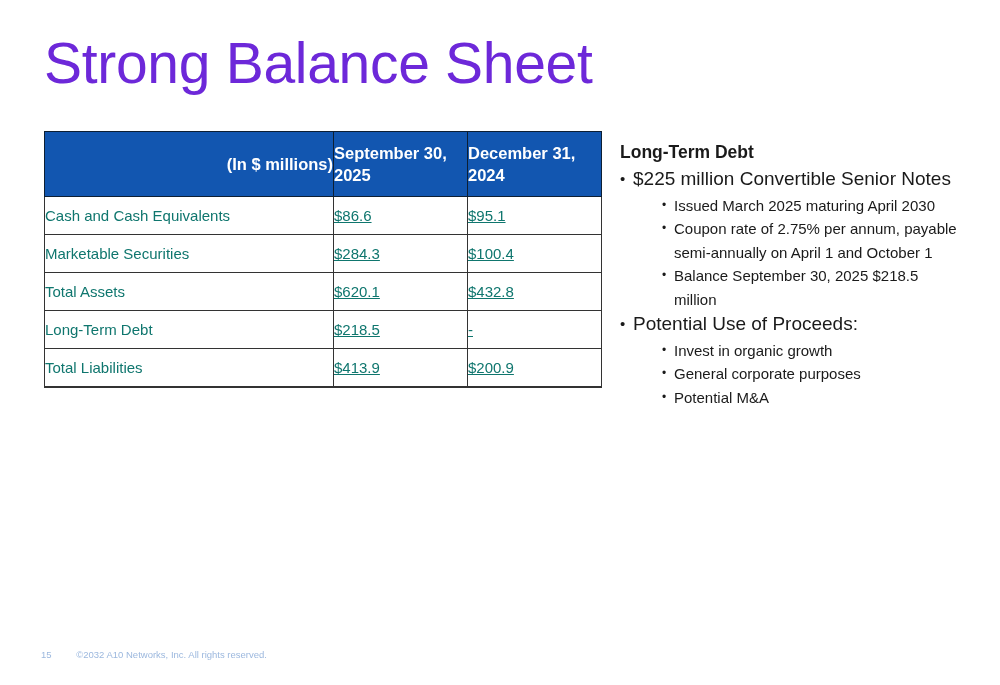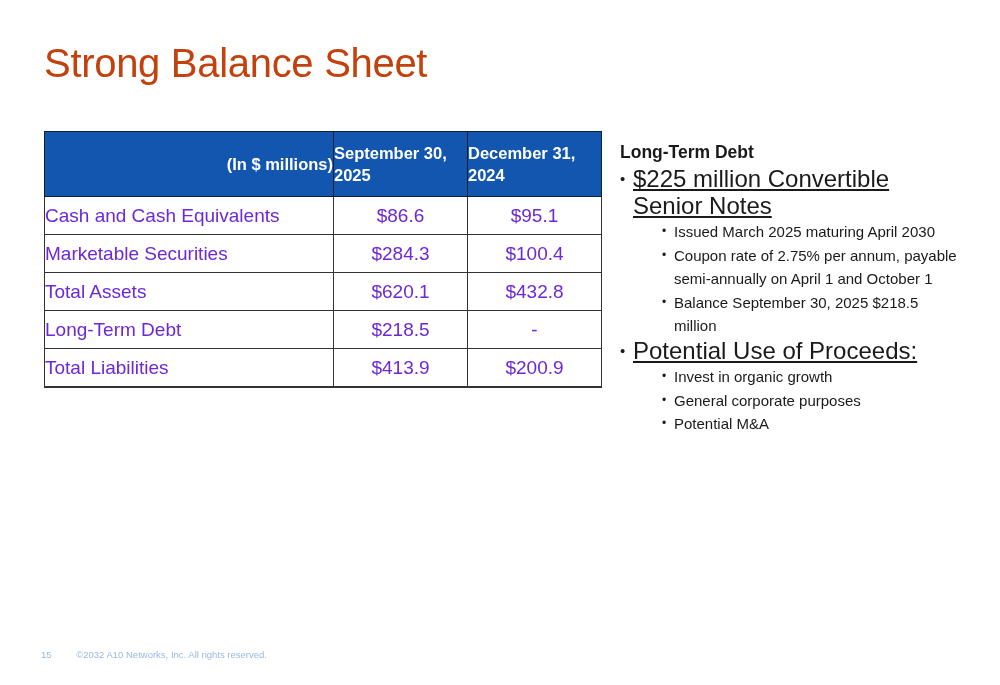--- a/index.html
+++ b/index.html
@@ -15,25 +15,25 @@
     overflow: hidden;
     font-family: "Liberation Sans", sans-serif;
     color: #000000;
   }
 
   
   #slide-title {
     position: absolute;
     left: 44px;
     top: 36px;
-    font-size: 40px;
+    font-size: 57px;
     line-height: 55px;
     font-weight: 400;
     letter-spacing: -0.3px;
-    color: #c2410c;
+    color: #6d28d9;
     white-space: nowrap;
   }
 
   
   #balance-table {
     position: absolute;
     left: 44px;
     top: 131px;
     width: 557px;
     border-collapse: collapse;
@@ -62,30 +62,31 @@
     text-align: right;
     padding-left: 9px;
   }
   th.head-val {
     text-align: left;
     padding: 0 6px;
   }
 
   #balance-table tbody td {
     height: 37px;
-    font-size: 19px;
-    color: #6d28d9;
+    font-size: 15px;
+    color: #0f766e;
     border-color: #333333;
   }
   td.cell-label {
     text-align: left;
     padding-left: 9px;
   }
   td.cell-val {
-    text-align: center;
+    text-align: left;
+    text-decoration: underline;
   }
   #balance-table tbody tr:last-child td {
     border-bottom-width: 2px;
   }
 
   
   #notes-panel {
     position: absolute;
     left: 620px;
     top: 140px;
@@ -106,25 +107,24 @@
   }
   ul.lvl2 {
     margin-left: 42px;
   }
 
   li.b1, li.b2 {
     position: relative;
     color: #1a1a1a;
   }
   li.b1 {
-    font-size: 24px;
+    font-size: 19px;
     line-height: 26.5px;
     padding-left: 13px;
     margin-bottom: 1px;
-    text-decoration: underline;
   }
   li.b2 {
     font-size: 15px;
     line-height: 23.5px;
     padding-left: 12px;
   }
   li.b1::before, li.b2::before {
     content: "\2022";
     position: absolute;
     left: 0;

